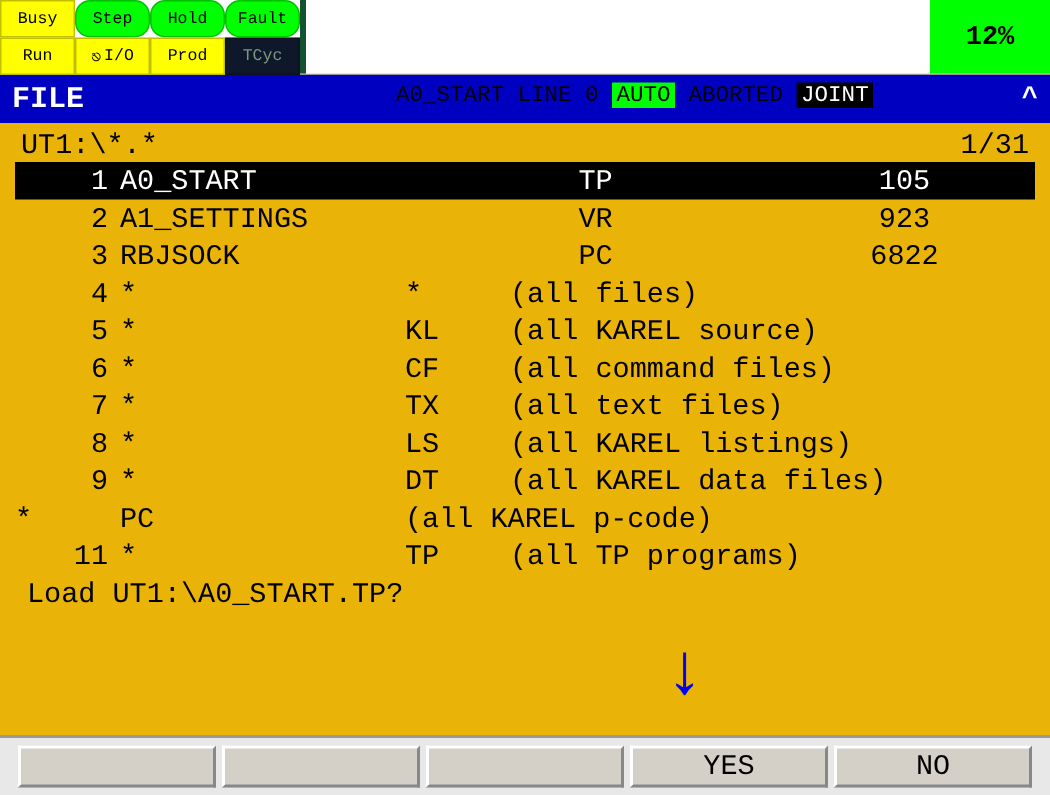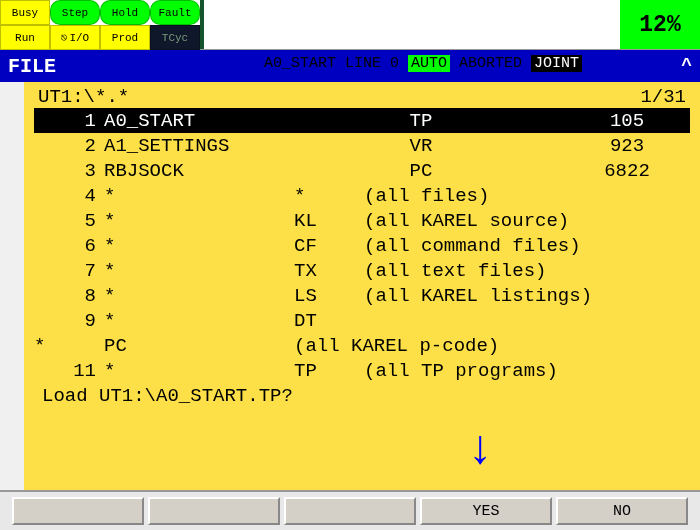--- a/index.html
+++ b/index.html
@@ -44,45 +44,44 @@
     }
     .info-line2 { margin-top: 2px; }
     .pill-green { background: #00ff00; color: #000; padding: 0 3px; }
     .pill-invert { background: #000; color: #fff; padding: 0 3px; }
     .pct-box {
       width: 80px;
       background: #00ff00;
       display: flex;
       align-items: center;
       justify-content: center;
-      font-size: 23px;
+      font-size: 18px;
       font-weight: bold;
     }
     
     .title-bar {
       background: #0000c0;
       color: #fff;
       font-size: 20px;
       font-weight: bold;
       padding: 16px 8px;
       display: flex;
       justify-content: space-between;
       align-items: center;
       height: 32px;
     }
     .title-bar .chev { font-size: 18px; }
     
     .content {
-      background: #fde047;
+      background: #eab308;
       height: 412px;
       padding: 4px 10px 0 10px;
       font-size: 19px;
       color: #000;
       position: relative;
-      margin-left: 24px;
     }
     .path-row {
       display: flex;
       justify-content: space-between;
       padding: 0 4px;
     }
     .file-row {
       display: grid;
       grid-template-columns: 70px 190px 70px 220px 90px;
       height: 25px;
@@ -114,21 +113,21 @@
       display: grid;
       grid-template-columns: 1fr 1fr 1fr 1fr 1fr;
       padding: 5px 12px;
       gap: 4px;
     }
     .fkey {
       border: 2px solid #888;
       border-top-color: #fff;
       border-left-color: #fff;
       background: #d4d0c8;
-      font-size: 15px;
+      font-size: 19px;
       display:flex; align-items:center; justify-content:center;
       font-family: "Courier New", monospace;
     }
     .io-icon::before { content: "⎋"; font-size:11px; margin-right:2px; }
   </style>
 </head>
 <body>
 
 <div class="top-area">
   <div class="status-grid">
@@ -161,21 +160,21 @@
   </div>
   <div id="rows">
       <div class="file-row selected"><span class="idx">1</span><span>A0_START</span><span></span><span>    TP</span><span class="sz">105</span></div>
       <div class="file-row"><span class="idx">2</span><span>A1_SETTINGS</span><span></span><span>    VR</span><span class="sz">923</span></div>
       <div class="file-row"><span class="idx">3</span><span>RBJSOCK</span><span></span><span>    PC</span><span class="sz">6822</span></div>
       <div class="file-row"><span class="idx">4</span><span>*</span><span>*</span><span>(all files)</span><span class="sz"></span></div>
       <div class="file-row"><span class="idx">5</span><span>*</span><span>KL</span><span>(all KAREL source)</span><span class="sz"></span></div>
       <div class="file-row"><span class="idx">6</span><span>*</span><span>CF</span><span>(all command files)</span><span class="sz"></span></div>
       <div class="file-row"><span class="idx">7</span><span>*</span><span>TX</span><span>(all text files)</span><span class="sz"></span></div>
       <div class="file-row"><span class="idx">8</span><span>*</span><span>LS</span><span>(all KAREL listings)</span><span class="sz"></span></div>
-      <div class="file-row"><span class="idx">9</span><span>*</span><span>DT</span><span class="sz"></span></div>
+      <div class="file-row"><span class="idx">9</span><span>*</span><span>DT</span><span>(all KAREL data files)</span><span class="sz"></span></div>
       <div class="file-row"><span>*</span><span>PC</span><span>(all KAREL p-code)</span><span class="sz"></span></div>
       <div class="file-row"><span class="idx">11</span><span>*</span><span>TP</span><span>(all TP programs)</span><span class="sz"></span></div>
     </div>
   <div class="prompt-line">Load UT1:\A0_START.TP?</div>
   <div class="arrow-overlay">↓</div>
 </div>
 
 <div class="bottom-bar">
   <div class="fkey"></div>
   <div class="fkey"></div>

